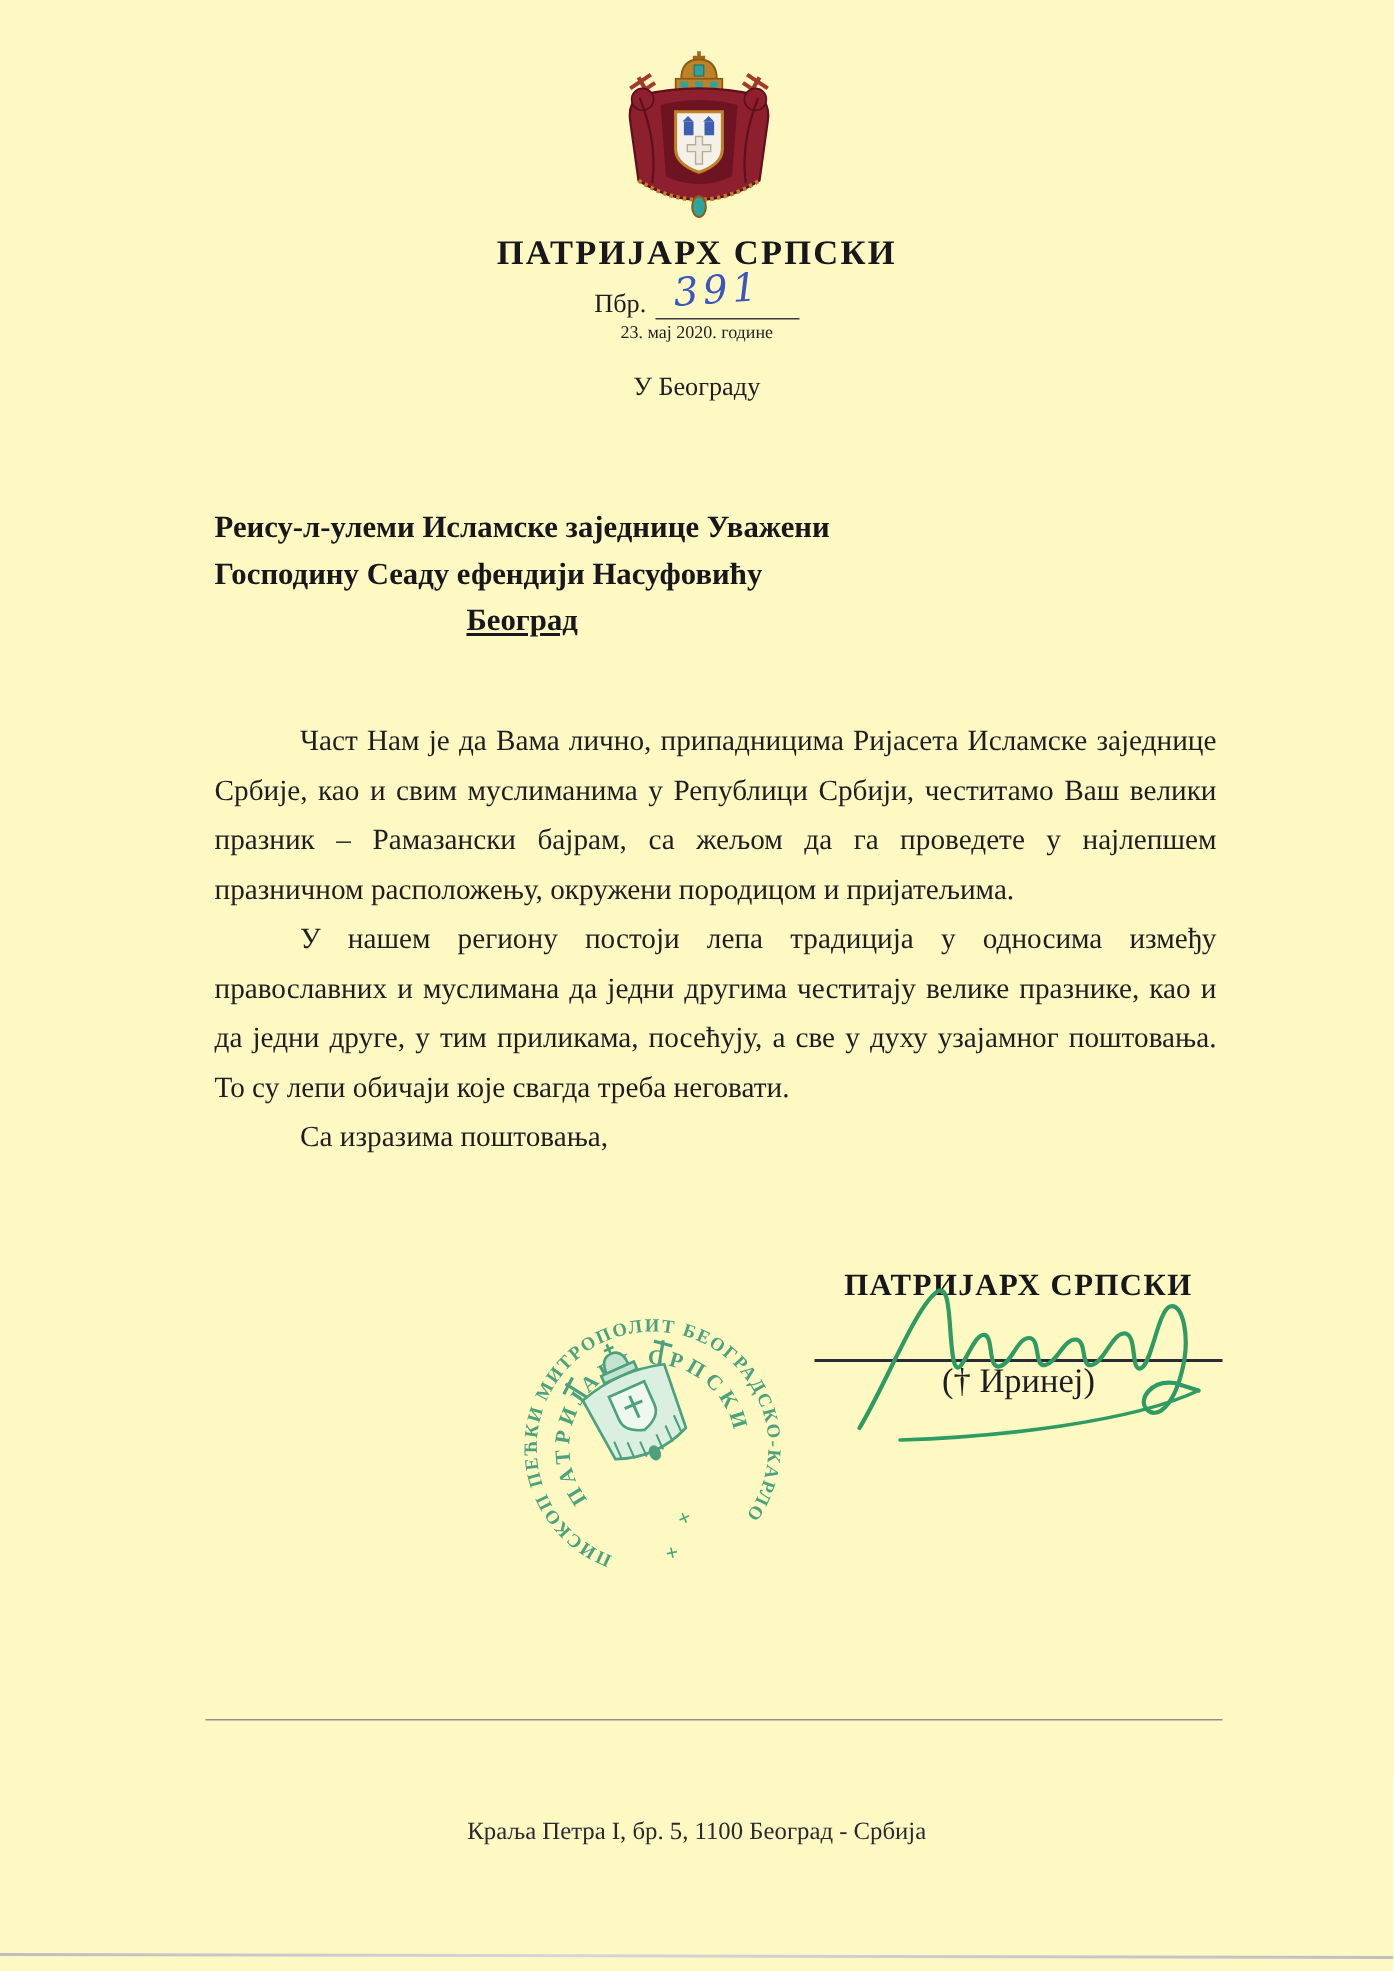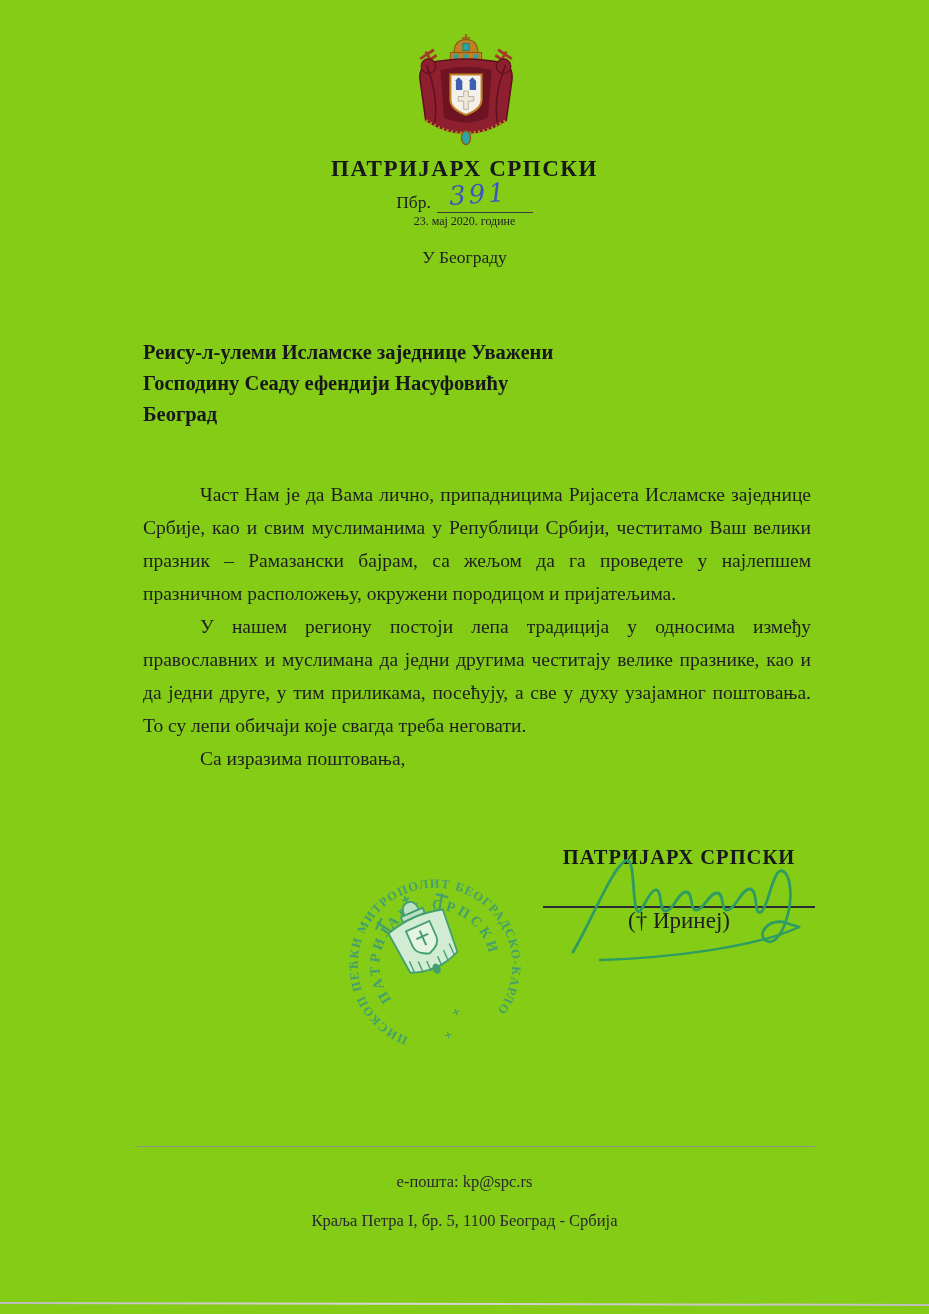--- a/index.html
+++ b/index.html
@@ -1,40 +1,40 @@
 <!DOCTYPE html>
 <html lang="sr"><head>
 <meta charset="utf-8">
 <style>
   html,body{margin:0;padding:0;background:#ffffff;}
   .page{
     position:relative;
     width:929px;height:1314px;
-    background:#84cc16;
+    background:#fef9c3;
     font-family:"Liberation Serif", serif;
     color:#1e1e22;
     overflow:hidden;
   }
   .centered{position:absolute;left:0;width:100%;text-align:center;}
   
   .crest{position:absolute;left:411px;top:30px;width:110px;height:122px;}
   .lh-title{top:156px;font-size:23px;font-weight:bold;letter-spacing:1.5px;color:#17171c;}
   .pbr-line{top:192px;font-size:17.5px;}
   .pbr-slot{display:inline-block;width:96px;border-bottom:1.6px solid #3a3a40;position:relative;height:20px;vertical-align:bottom;margin-left:6px;}
   .pbr-number{
     position:absolute;left:12px;top:-13px;
     font-family:"DejaVu Serif", serif;font-style:italic;
     font-size:26px;color:#3b55bf;letter-spacing:3px;
     transform:rotate(-4deg);
   }
   .date-line{top:214px;font-size:12px;}
   .place-line{top:234px;font-size:17.5px;margin-top:13px;}
   
   .recipient{position:absolute;left:143px;top:337px;font-size:20.5px;font-weight:bold;line-height:31px;color:#17171c;}
-  .recipient .u{}
+  .recipient .u{text-decoration:underline;text-align:center;}
   
   .salutation{top:470px;font-size:20px;}
   .body-text{position:absolute;left:143px;top:478px;width:668px;font-size:19.5px;line-height:33px;text-align:justify;}
   .body-text p{margin:0;text-indent:57px;}
   .body-text p.closing{text-align:left;}
   
   .sig-block{position:absolute;left:543px;top:846px;width:272px;text-align:center;}
   .sig-title{font-size:20.5px;font-weight:bold;letter-spacing:1px;color:#17171c;}
   .sig-rule{margin-top:37px;border-top:2.2px solid #2b2b35;}
   .sig-name{margin-top:0;font-size:23px;}
@@ -149,16 +149,15 @@
       <path d="M70,52 Q100,43 130,52 L126,97 Q100,108 74,97 Z" fill="#d9efe4"></path>
       <path d="M78,86 v12 M86,90 v12 M94,93 v11 M106,93 v11 M114,90 v12 M122,86 v12" stroke-width="1.4"></path>
       <path d="M87,57 h26 v17 q0,9 -13,13 q-13,-4 -13,-13 Z" fill="#eef8f2"></path>
       <path d="M100,62 v16 M93.5,68.5 h13" stroke-width="2"></path>
       <ellipse cx="100" cy="104" rx="3" ry="4.4" fill="#3e9b78"></ellipse>
     </g>
   </svg>
 
   <div class="footer-rule"></div>
   <div class="centered footer-address">Краља Петра I, бр. 5, 1100 Београд - Србија</div>
-  <div class="centered footer-email">е-пошта: kp@spc.rs</div>
 
   <div class="scan-edge"></div>
 </div>
 
 </body></html>

